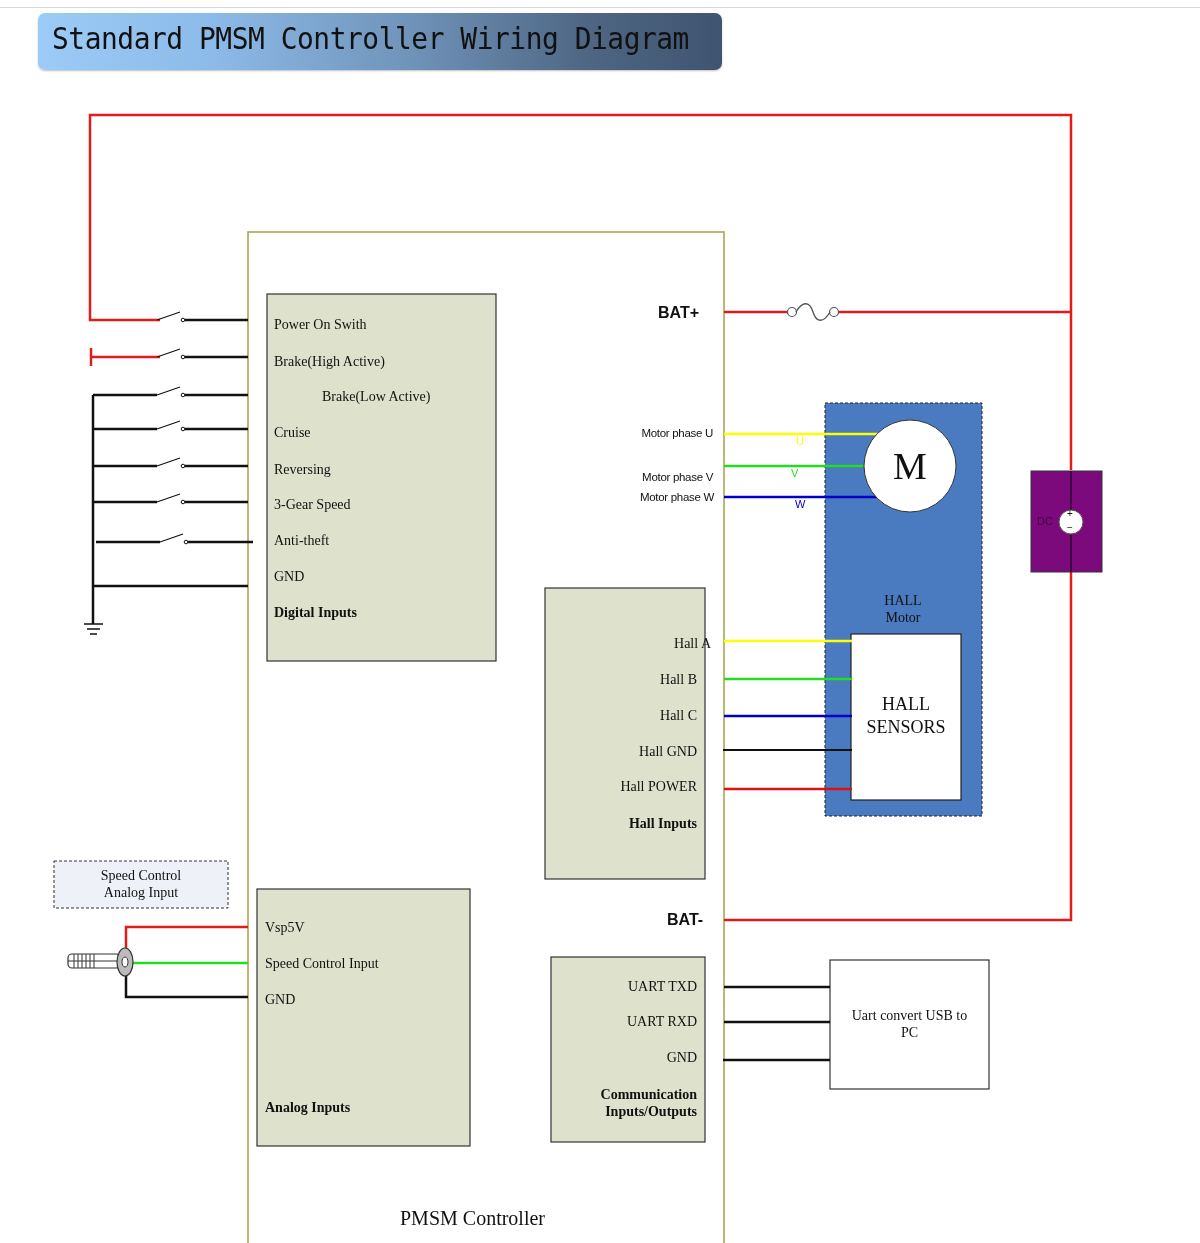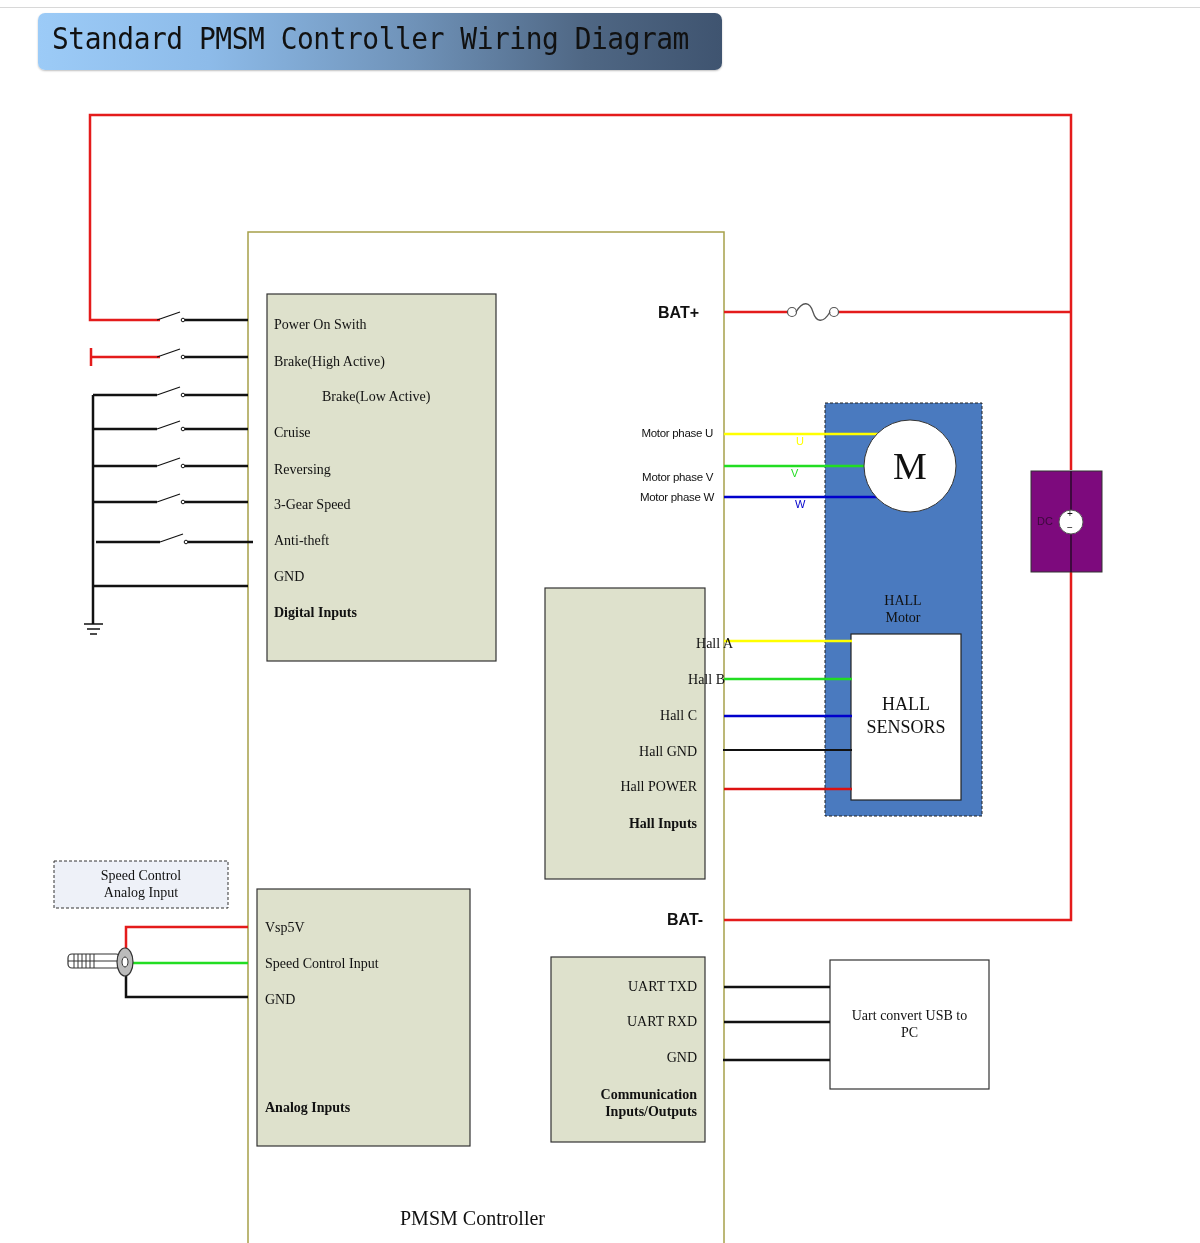--- a/index.html
+++ b/index.html
@@ -166,22 +166,22 @@
 <div class="lbl center" style="left:864px;top:444px;width:92px;font-size:38px;">M</div>
 <div class="lbl center" style="left:853px;top:593px;width:100px;font-size:14px;">HALL</div>
 <div class="lbl center" style="left:853px;top:610px;width:100px;font-size:14px;">Motor</div>
 <div class="lbl center" style="left:851px;top:694px;width:110px;font-size:18px;">HALL</div>
 <div class="lbl center" style="left:851px;top:717px;width:110px;font-size:18px;">SENSORS</div>
 
 <div class="lbl sans" style="left:1037px;top:515px;font-size:11px;color:#3a0a3a;">DC</div>
 <div class="lbl sans" style="left:1067px;top:508px;font-size:10px;">+</div>
 <div class="lbl sans" style="left:1067px;top:522px;font-size:10px;">−</div>
 
-<div class="lbl right" style="left:547px;top:636px;width:152px;padding-left:34px;">Hall A</div>
-<div class="lbl right" style="left:545px;top:672px;width:152px;padding-left:28px;">Hall B</div>
+<div class="lbl right" style="left:525px;top:636px;width:152px;padding-left:34px;">Hall A</div>
+<div class="lbl right" style="left:545px;top:672px;width:152px;">Hall B</div>
 <div class="lbl right" style="left:545px;top:708px;width:152px;">Hall C</div>
 <div class="lbl right" style="left:545px;top:744px;width:152px;">Hall GND</div>
 <div class="lbl right" style="left:545px;top:779px;width:152px;">Hall POWER</div>
 <div class="lbl right bold" style="left:545px;top:816px;width:152px;">Hall Inputs</div>
 
 <div class="lbl center" style="left:54px;top:868px;width:174px;">Speed Control</div>
 <div class="lbl center" style="left:54px;top:885px;width:174px;">Analog Input</div>
 
 <div class="lbl" style="left:265px;top:920px;">Vsp5V</div>
 <div class="lbl" style="left:265px;top:956px;">Speed Control Input</div>

